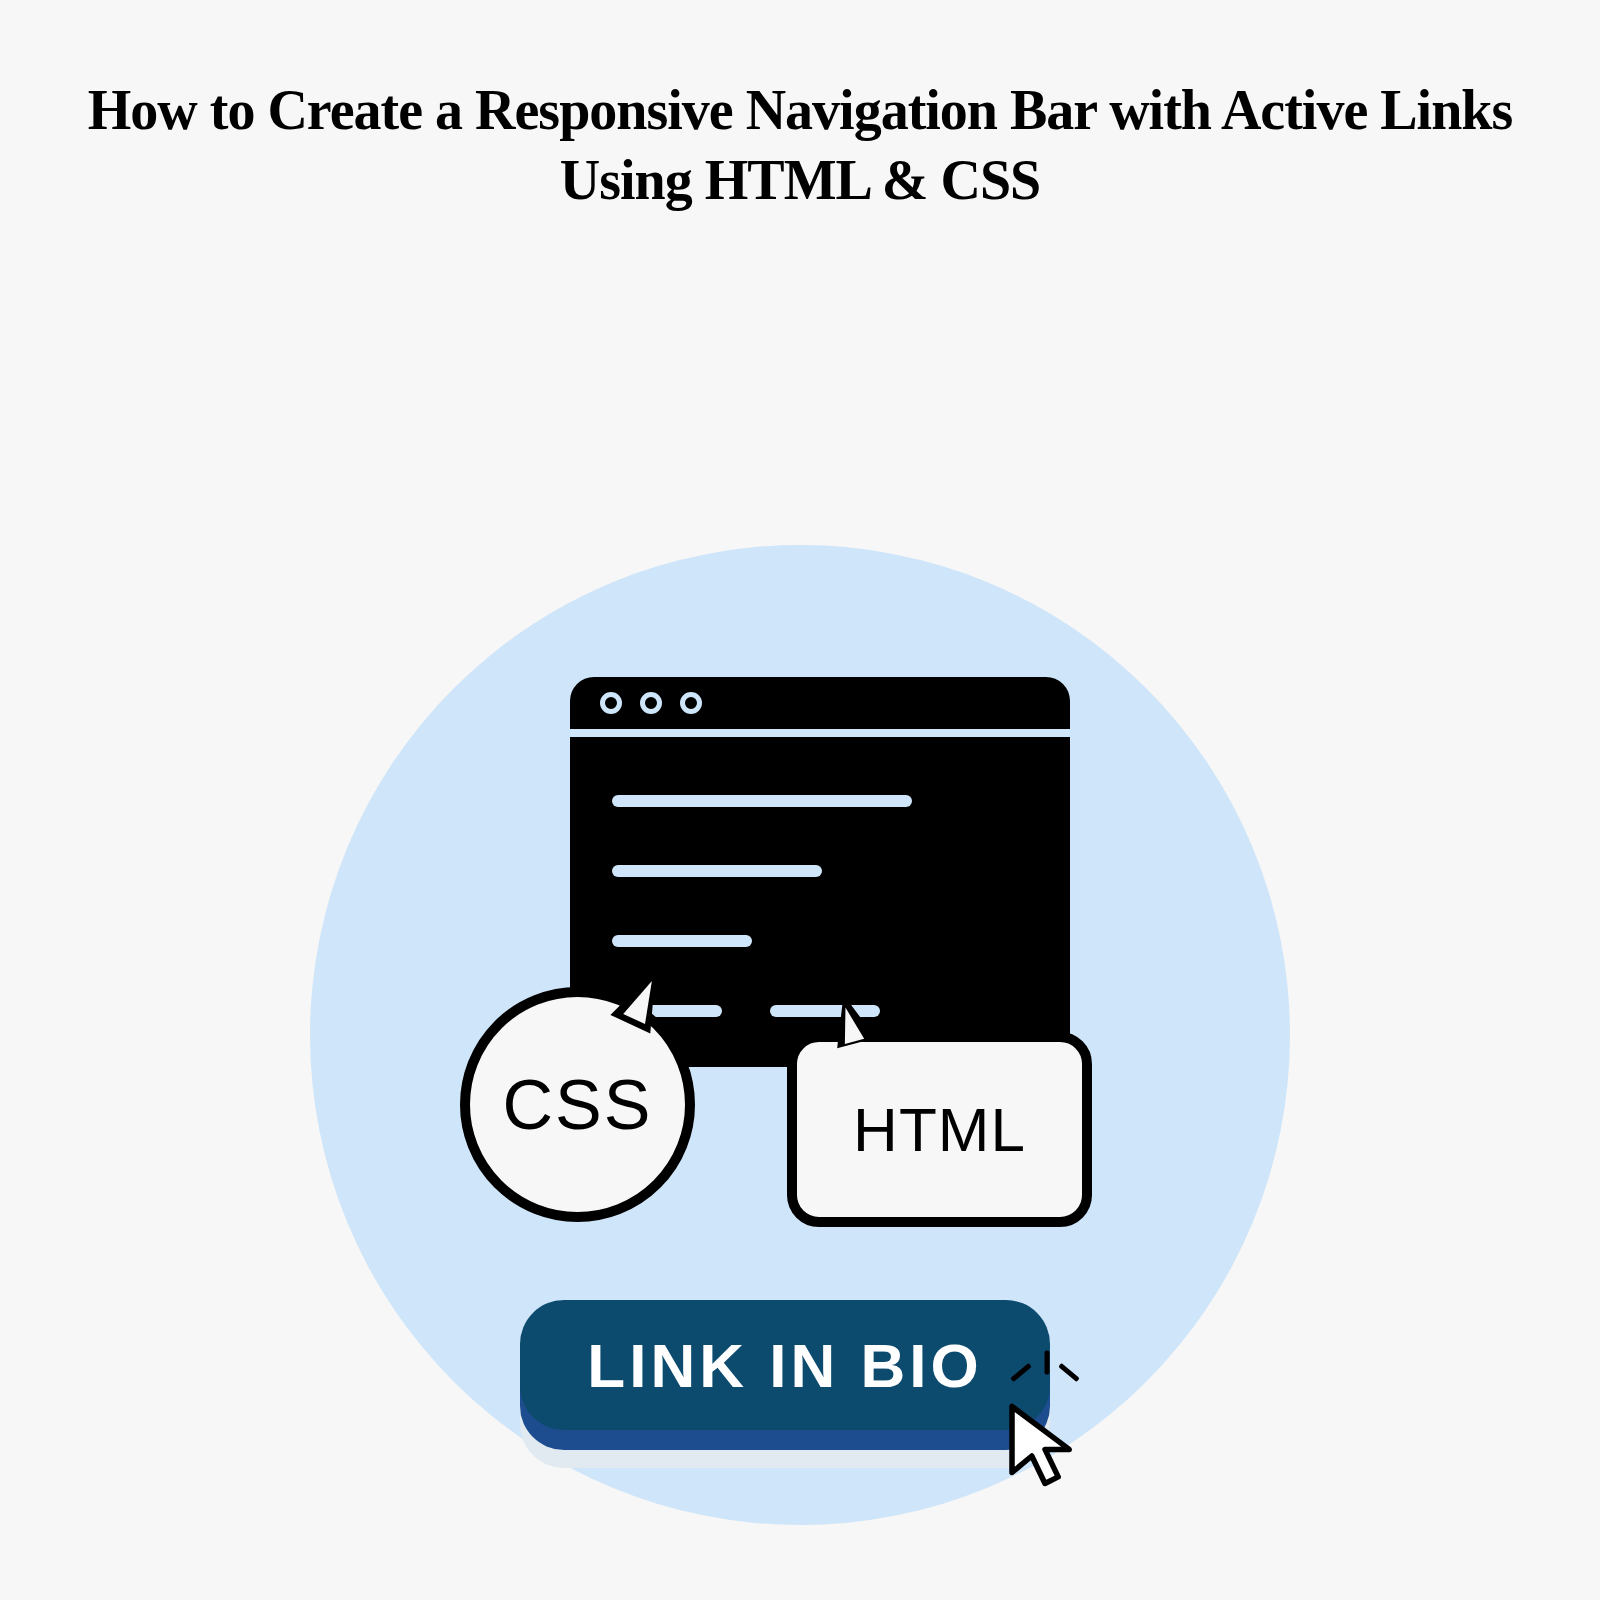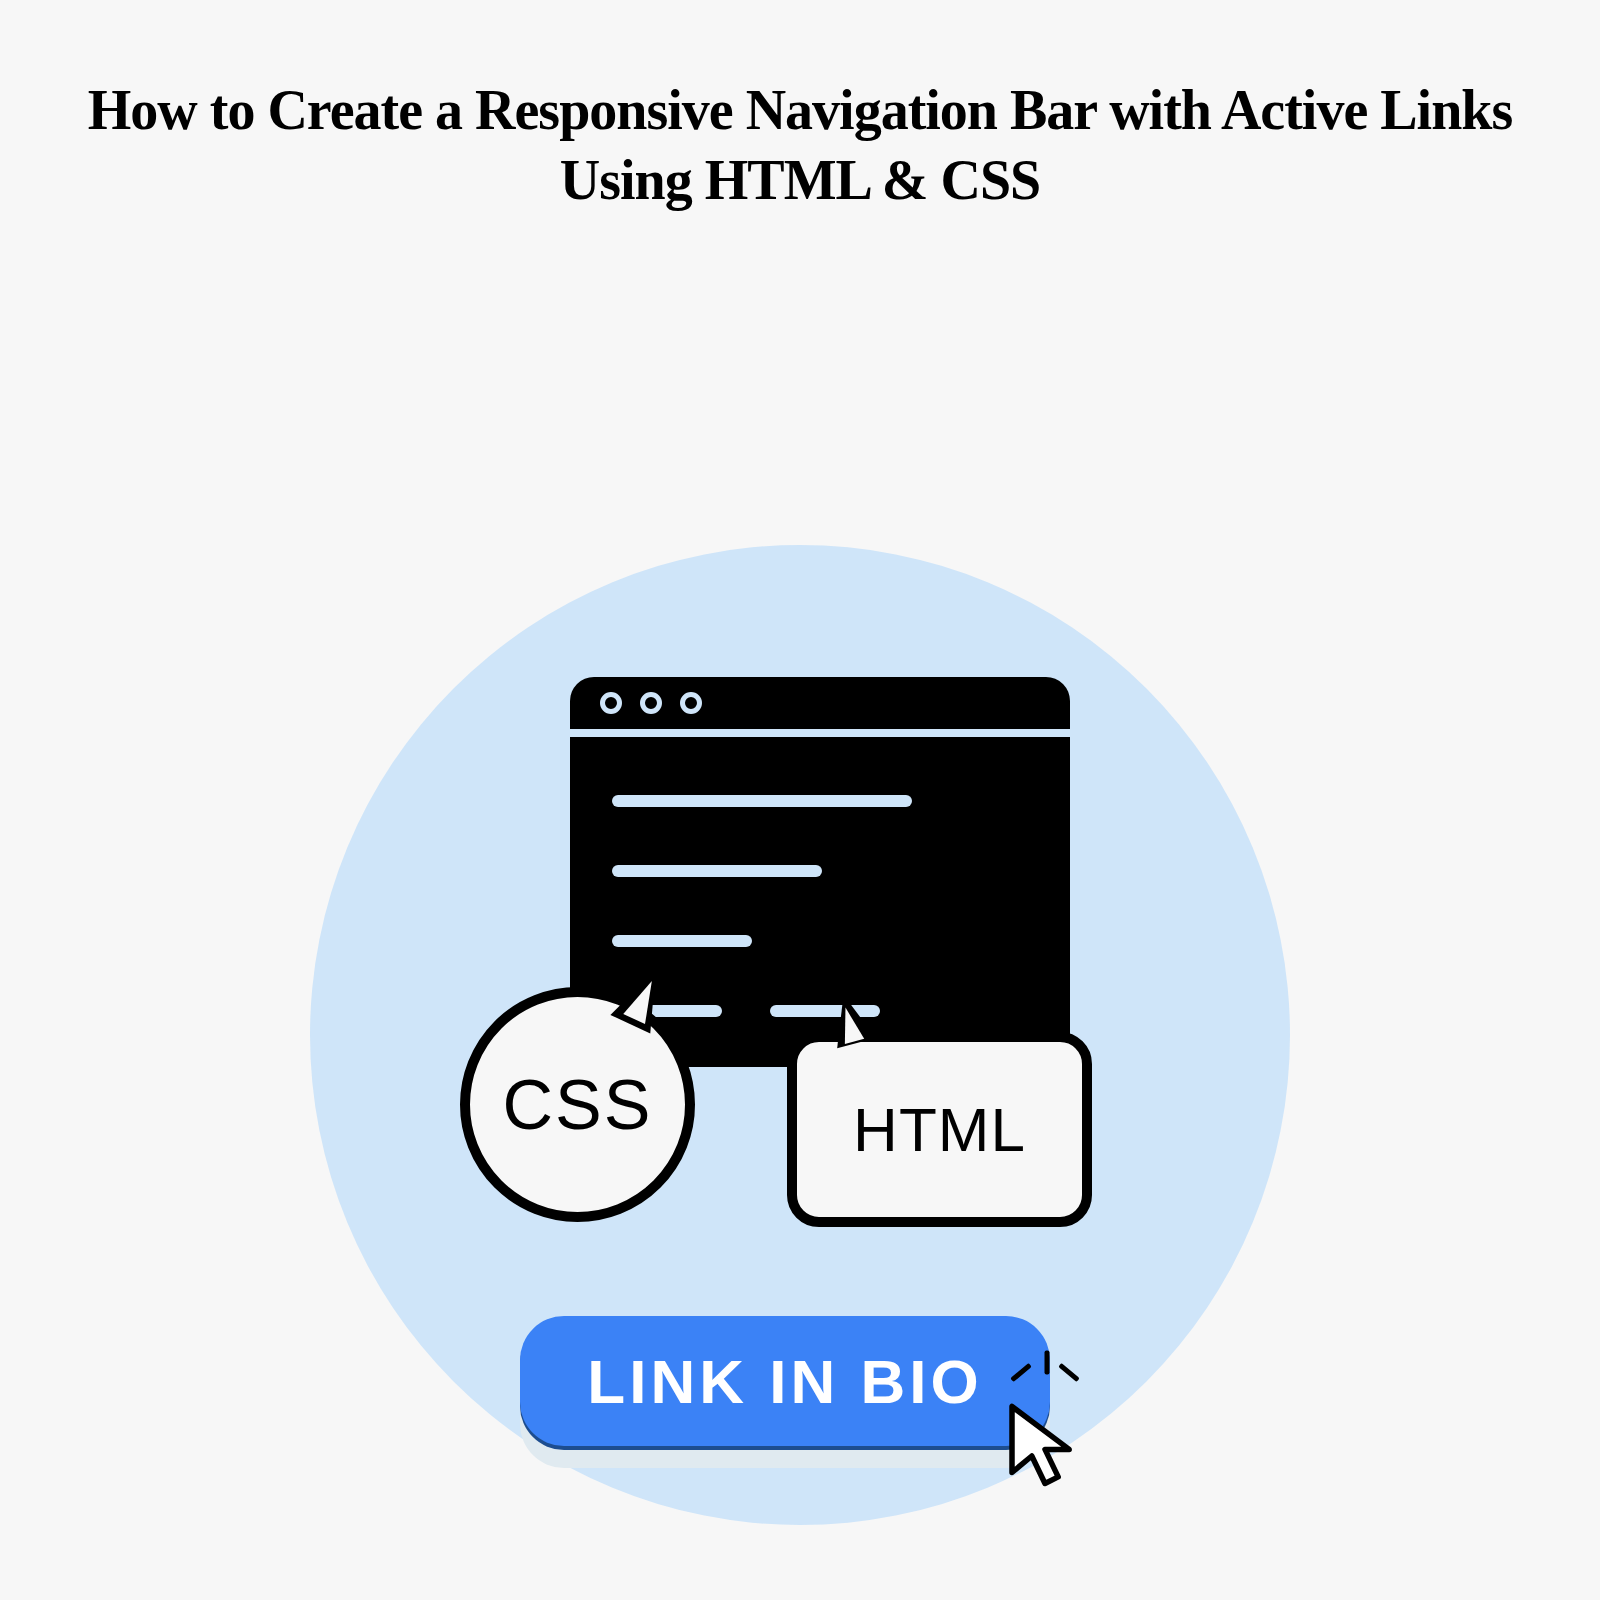--- a/index.html
+++ b/index.html
@@ -204,25 +204,25 @@
       position: absolute;
       top: 20px;
       left: 0;
       width: 530px;
       height: 130px;
       background: #1d4d8f;
       border-radius: 44px;
     }
     .button-top {
       position: absolute;
-      top: 16px;
+      top: 0;
       left: 0;
       width: 530px;
       height: 130px;
-      background: #3b82f6;
+      background: #0c4a6e;
       border-radius: 44px;
       display: flex;
       align-items: center;
       justify-content: center;
       font-family: Arial, Helvetica, sans-serif;
       font-size: 62px;
       font-weight: 700;
       color: #fff;
       letter-spacing: 4px;
     }

